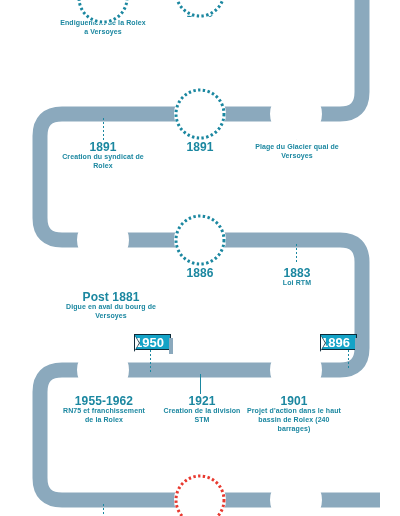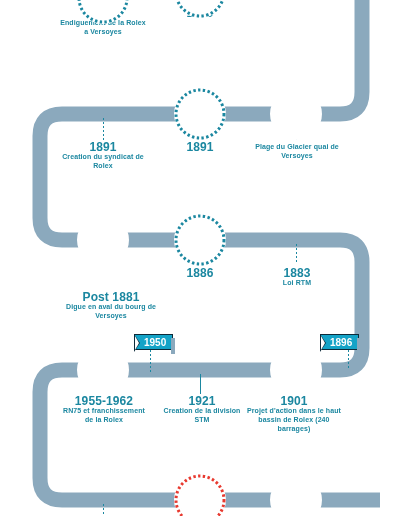--- a/index.html
+++ b/index.html
@@ -66,24 +66,24 @@
     background-image: none;
     background: #1b87a0;
   }
 
   
   .flag {
     position: absolute;
     height: 16px;
     background: #14a3c7;
     color: #ffffff;
-    font-size: 10px;
+    font-size: 13px;
     font-weight: bold;
     line-height: 16px;
-    padding: 0 6px 0 9px;
+    padding: 0 6px 0 0;
     border: 1.5px solid #0d2b3a;
     z-index: 7;
     white-space: nowrap;
   }
   .flag::before {
     content: "";
     position: absolute;
     left: -1.5px; top: -1.5px;
     width: 0; height: 0;
     border-top: 9.5px solid transparent;

